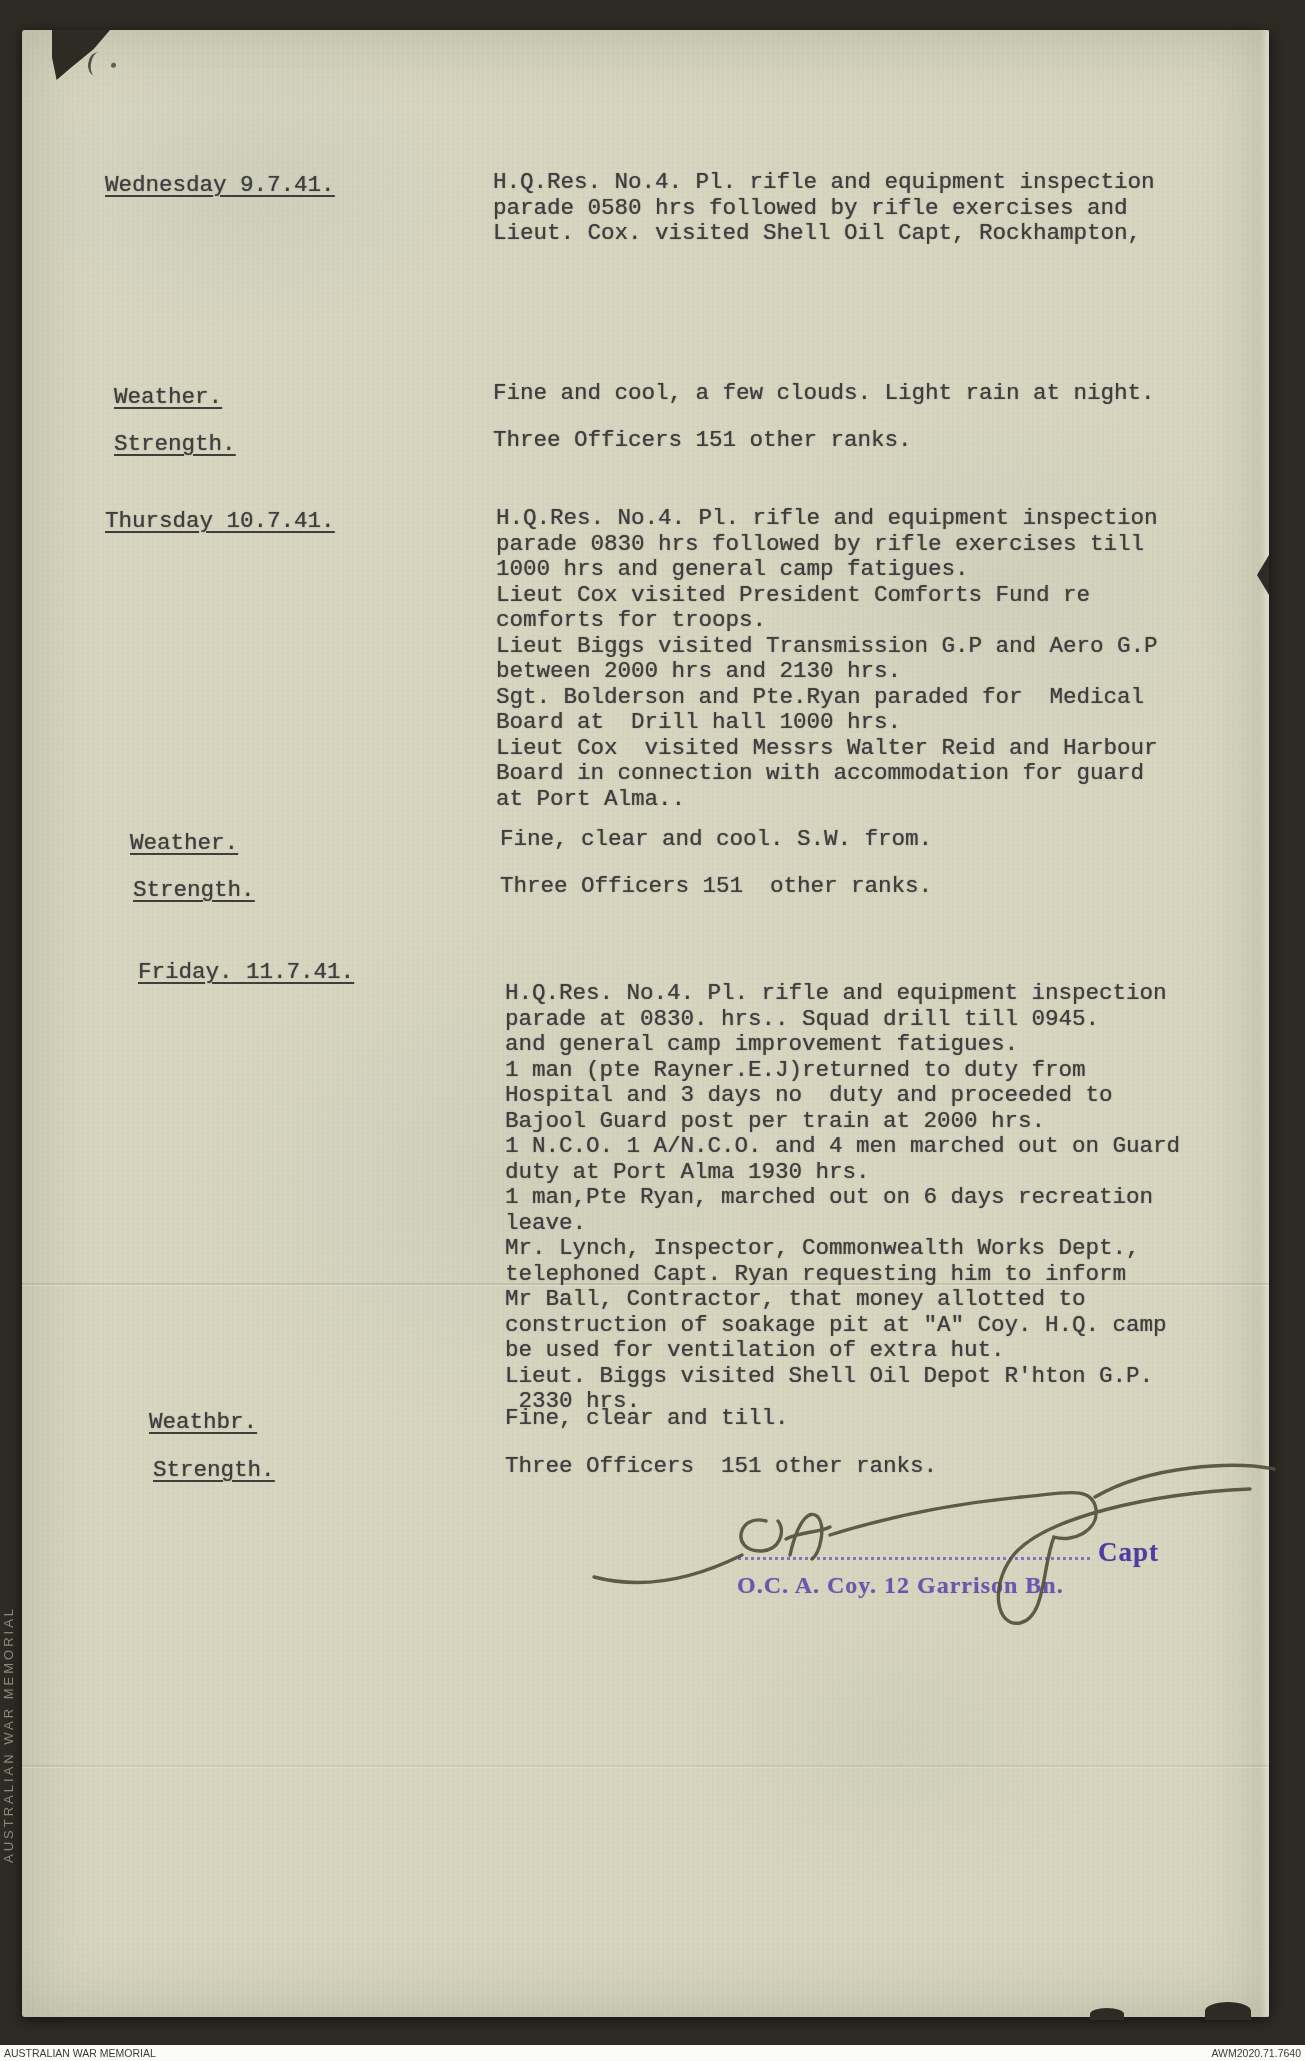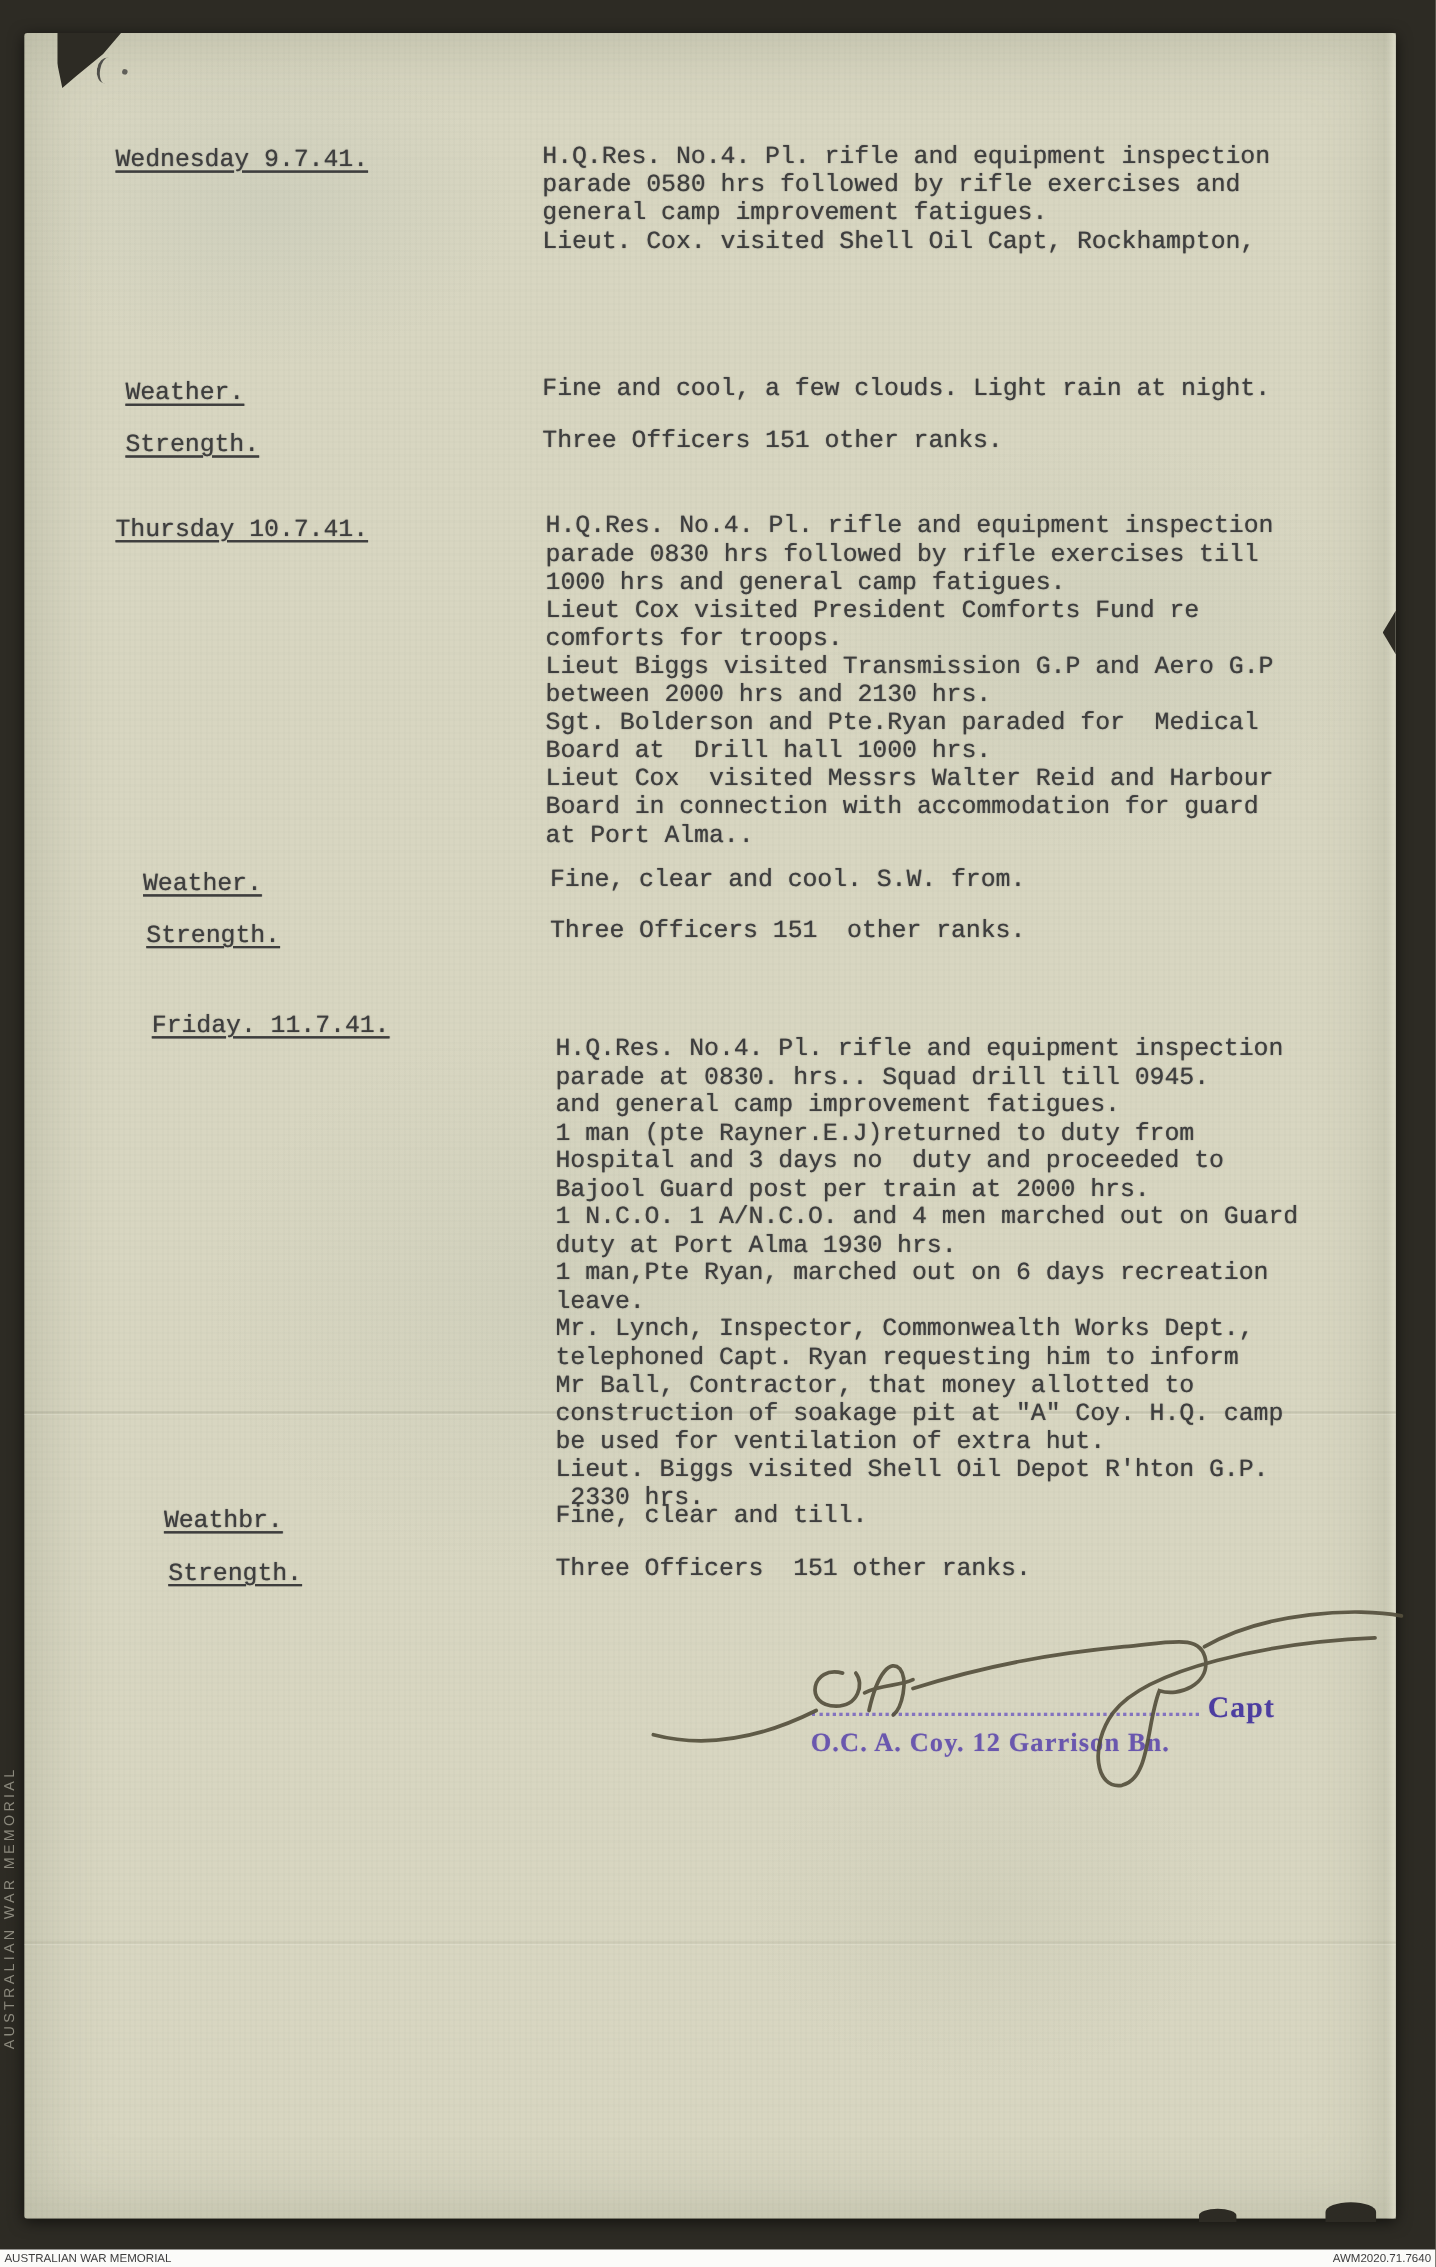--- a/index.html
+++ b/index.html
@@ -21,21 +21,21 @@
     background:rgba(112,112,96,.16);box-shadow:0 1px 0 rgba(255,255,248,.28);}
   .notch{position:absolute;background:#2d2b24;}
   .tear-tl{position:absolute;left:52px;top:30px;width:58px;height:50px;background:#2d2b24;
     clip-path:polygon(0 0,100% 0,72% 38%,30% 78%,8% 100%,0 55%);}
   .pencil{position:absolute;left:88px;top:52px;width:12px;height:24px;
     border-left:3px solid rgba(48,48,48,.8);border-radius:60% 0 0 60%/50%;transform:rotate(9deg);}
   .pencil i{position:absolute;left:20px;top:8px;width:5px;height:5px;border-radius:50%;
     background:rgba(48,48,48,.7);}
   .t{position:absolute;font-family:"Liberation Mono","DejaVu Sans Mono",monospace;
     font-size:22.5px;line-height:25.5px;color:#3e3e3e;white-space:pre;
-    text-shadow:0 0 1.2px rgba(62,62,62,.65), .4px 0 0 rgba(62,62,62,.3);}
+    text-shadow:0 0 1.2px rgba(62,62,62,.65), .4px 0 0 rgba(62,62,62,.3);margin-top:40px;}
   .u{text-decoration:underline;text-decoration-thickness:2px;text-underline-offset:4px;}
   .dotline{position:absolute;height:12px;border-bottom:3px dotted #7a68c0;opacity:.9;}
   .stamp{position:absolute;font-family:"Liberation Serif","DejaVu Serif",serif;
     font-weight:bold;color:#6a57ae;letter-spacing:1px;white-space:pre;
     text-shadow:0 0 1px rgba(106,87,174,.5);text-align:center;}
   .capt{color:#4c3da0;}
   .sig{position:absolute;}
   .watermark{position:absolute;left:1px;top:1553px;height:310px;width:17px;
     writing-mode:vertical-rl;transform:rotate(180deg);font-size:13px;letter-spacing:3px;
     color:#8b897d;white-space:pre;line-height:16px;}
@@ -51,21 +51,21 @@
 <div class="pencil">
     <i></i>
   </div>
 <div class="crease" style="top:1283px"></div>
 <div class="crease" style="top:1765px;opacity:.7"></div>
 <div class="notch" style="left:1257px;top:555px;width:12px;height:40px;clip-path:polygon(100% 0,100% 100%,0 50%)"></div>
 <div class="notch" style="left:1090px;top:2008px;width:34px;height:12px;border-radius:50% 50% 0 0"></div>
 <div class="notch" style="left:1205px;top:2002px;width:46px;height:18px;border-radius:50% 50% 0 0"></div>
 
 <div class="t u" style="left:105px;top:133px">Wednesday 9.7.41.</div>
-<div class="t" style="left:493px;top:130px"><div>H.Q.Res. No.4. Pl. rifle and equipment inspection</div><div>parade 0580 hrs followed by rifle exercises and</div><div>general camp improvement fatigues.</div><div>Lieut. Cox. visited Shell Oil Capt, Rockhampton,</div></div>
+<div class="t" style="left:493px;top:130px"><div>H.Q.Res. No.4. Pl. rifle and equipment inspection</div><div>parade 0580 hrs followed by rifle exercises and</div><div>Lieut. Cox. visited Shell Oil Capt, Rockhampton,</div></div>
 <div class="t u" style="left:114px;top:345px">Weather.</div>
 <div class="t" style="left:493px;top:341px">Fine and cool, a few clouds. Light rain at night.</div>
 <div class="t u" style="left:114px;top:392px">Strength.</div>
 <div class="t" style="left:493px;top:388px">Three Officers 151 other ranks.</div>
 
 <div class="t u" style="left:105px;top:469px">Thursday 10.7.41.</div>
 <div class="t" style="left:496px;top:466px"><div>H.Q.Res. No.4. Pl. rifle and equipment inspection</div><div>parade 0830 hrs followed by rifle exercises till</div><div>1000 hrs and general camp fatigues.</div><div>Lieut Cox visited President Comforts Fund re</div><div>comforts for troops.</div><div>Lieut Biggs visited Transmission G.P and Aero G.P</div><div>between 2000 hrs and 2130 hrs.</div><div>Sgt. Bolderson and Pte.Ryan paraded for  Medical</div><div>Board at  Drill hall 1000 hrs.</div><div>Lieut Cox  visited Messrs Walter Reid and Harbour</div><div>Board in connection with accommodation for guard</div><div>at Port Alma..</div></div>
 <div class="t u" style="left:130px;top:791px">Weather.</div>
 <div class="t" style="left:500px;top:787px">Fine, clear and cool. S.W. from.</div>
 <div class="t u" style="left:133px;top:838px">Strength.</div>

